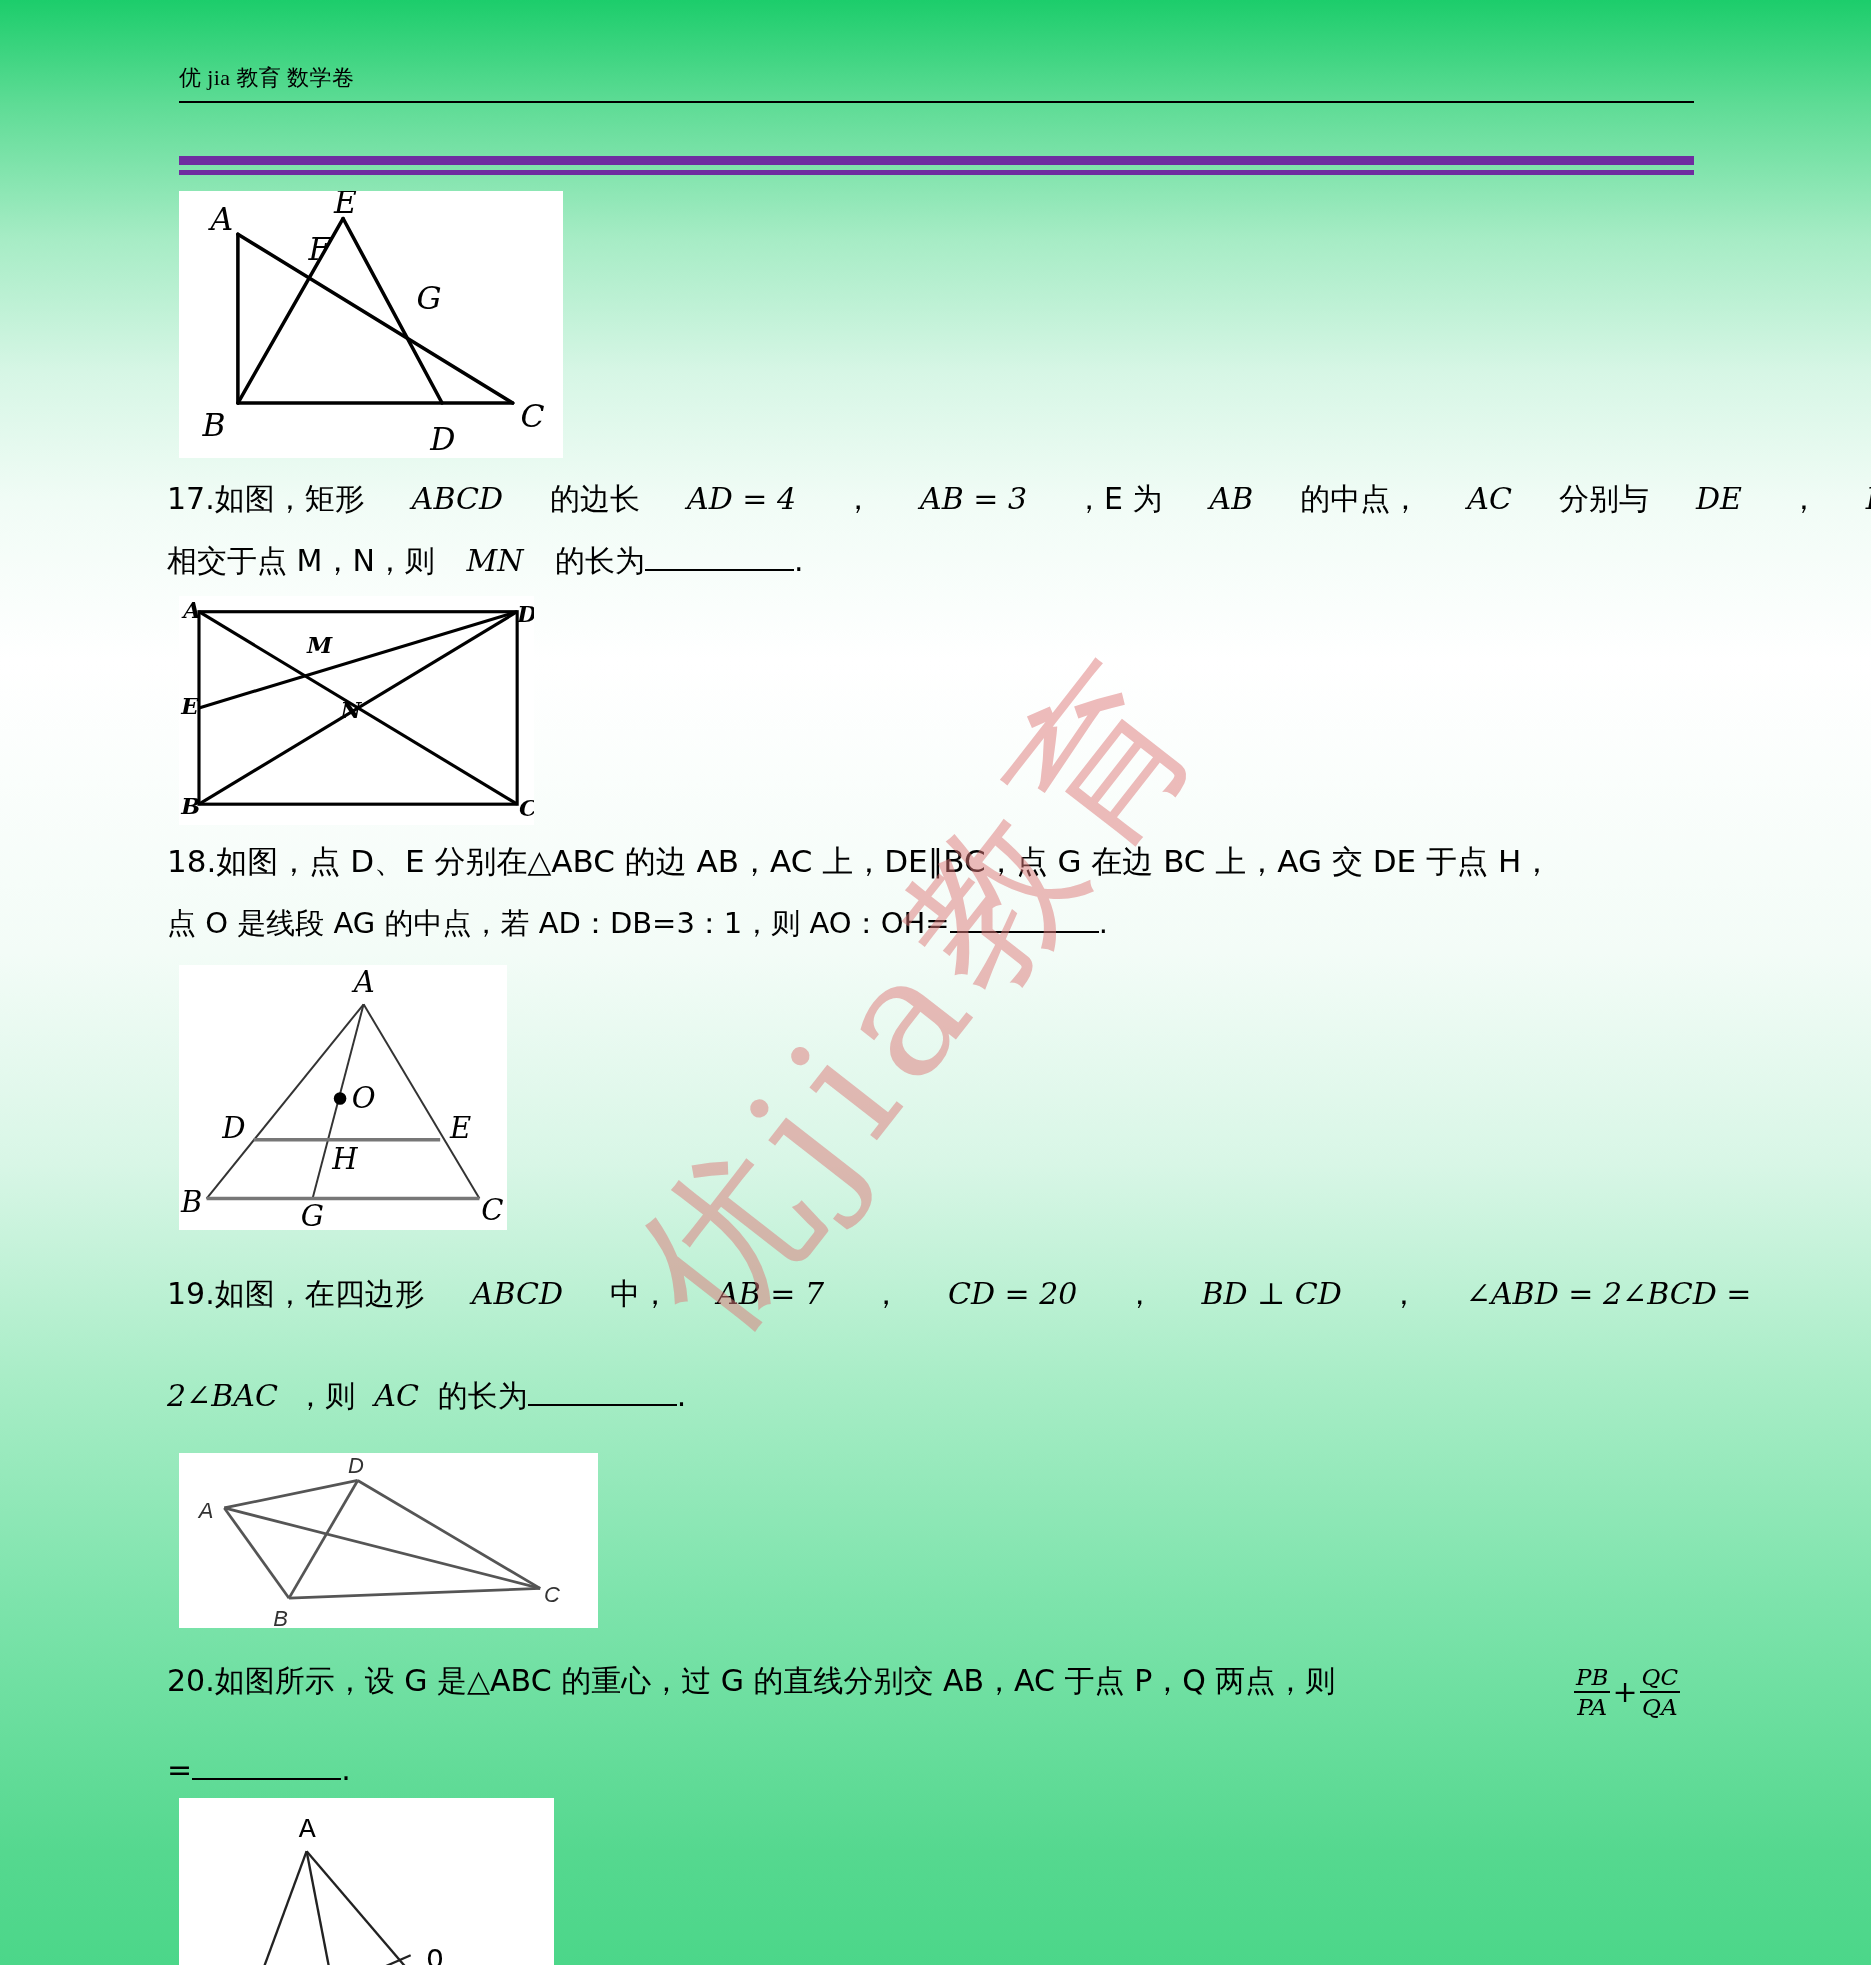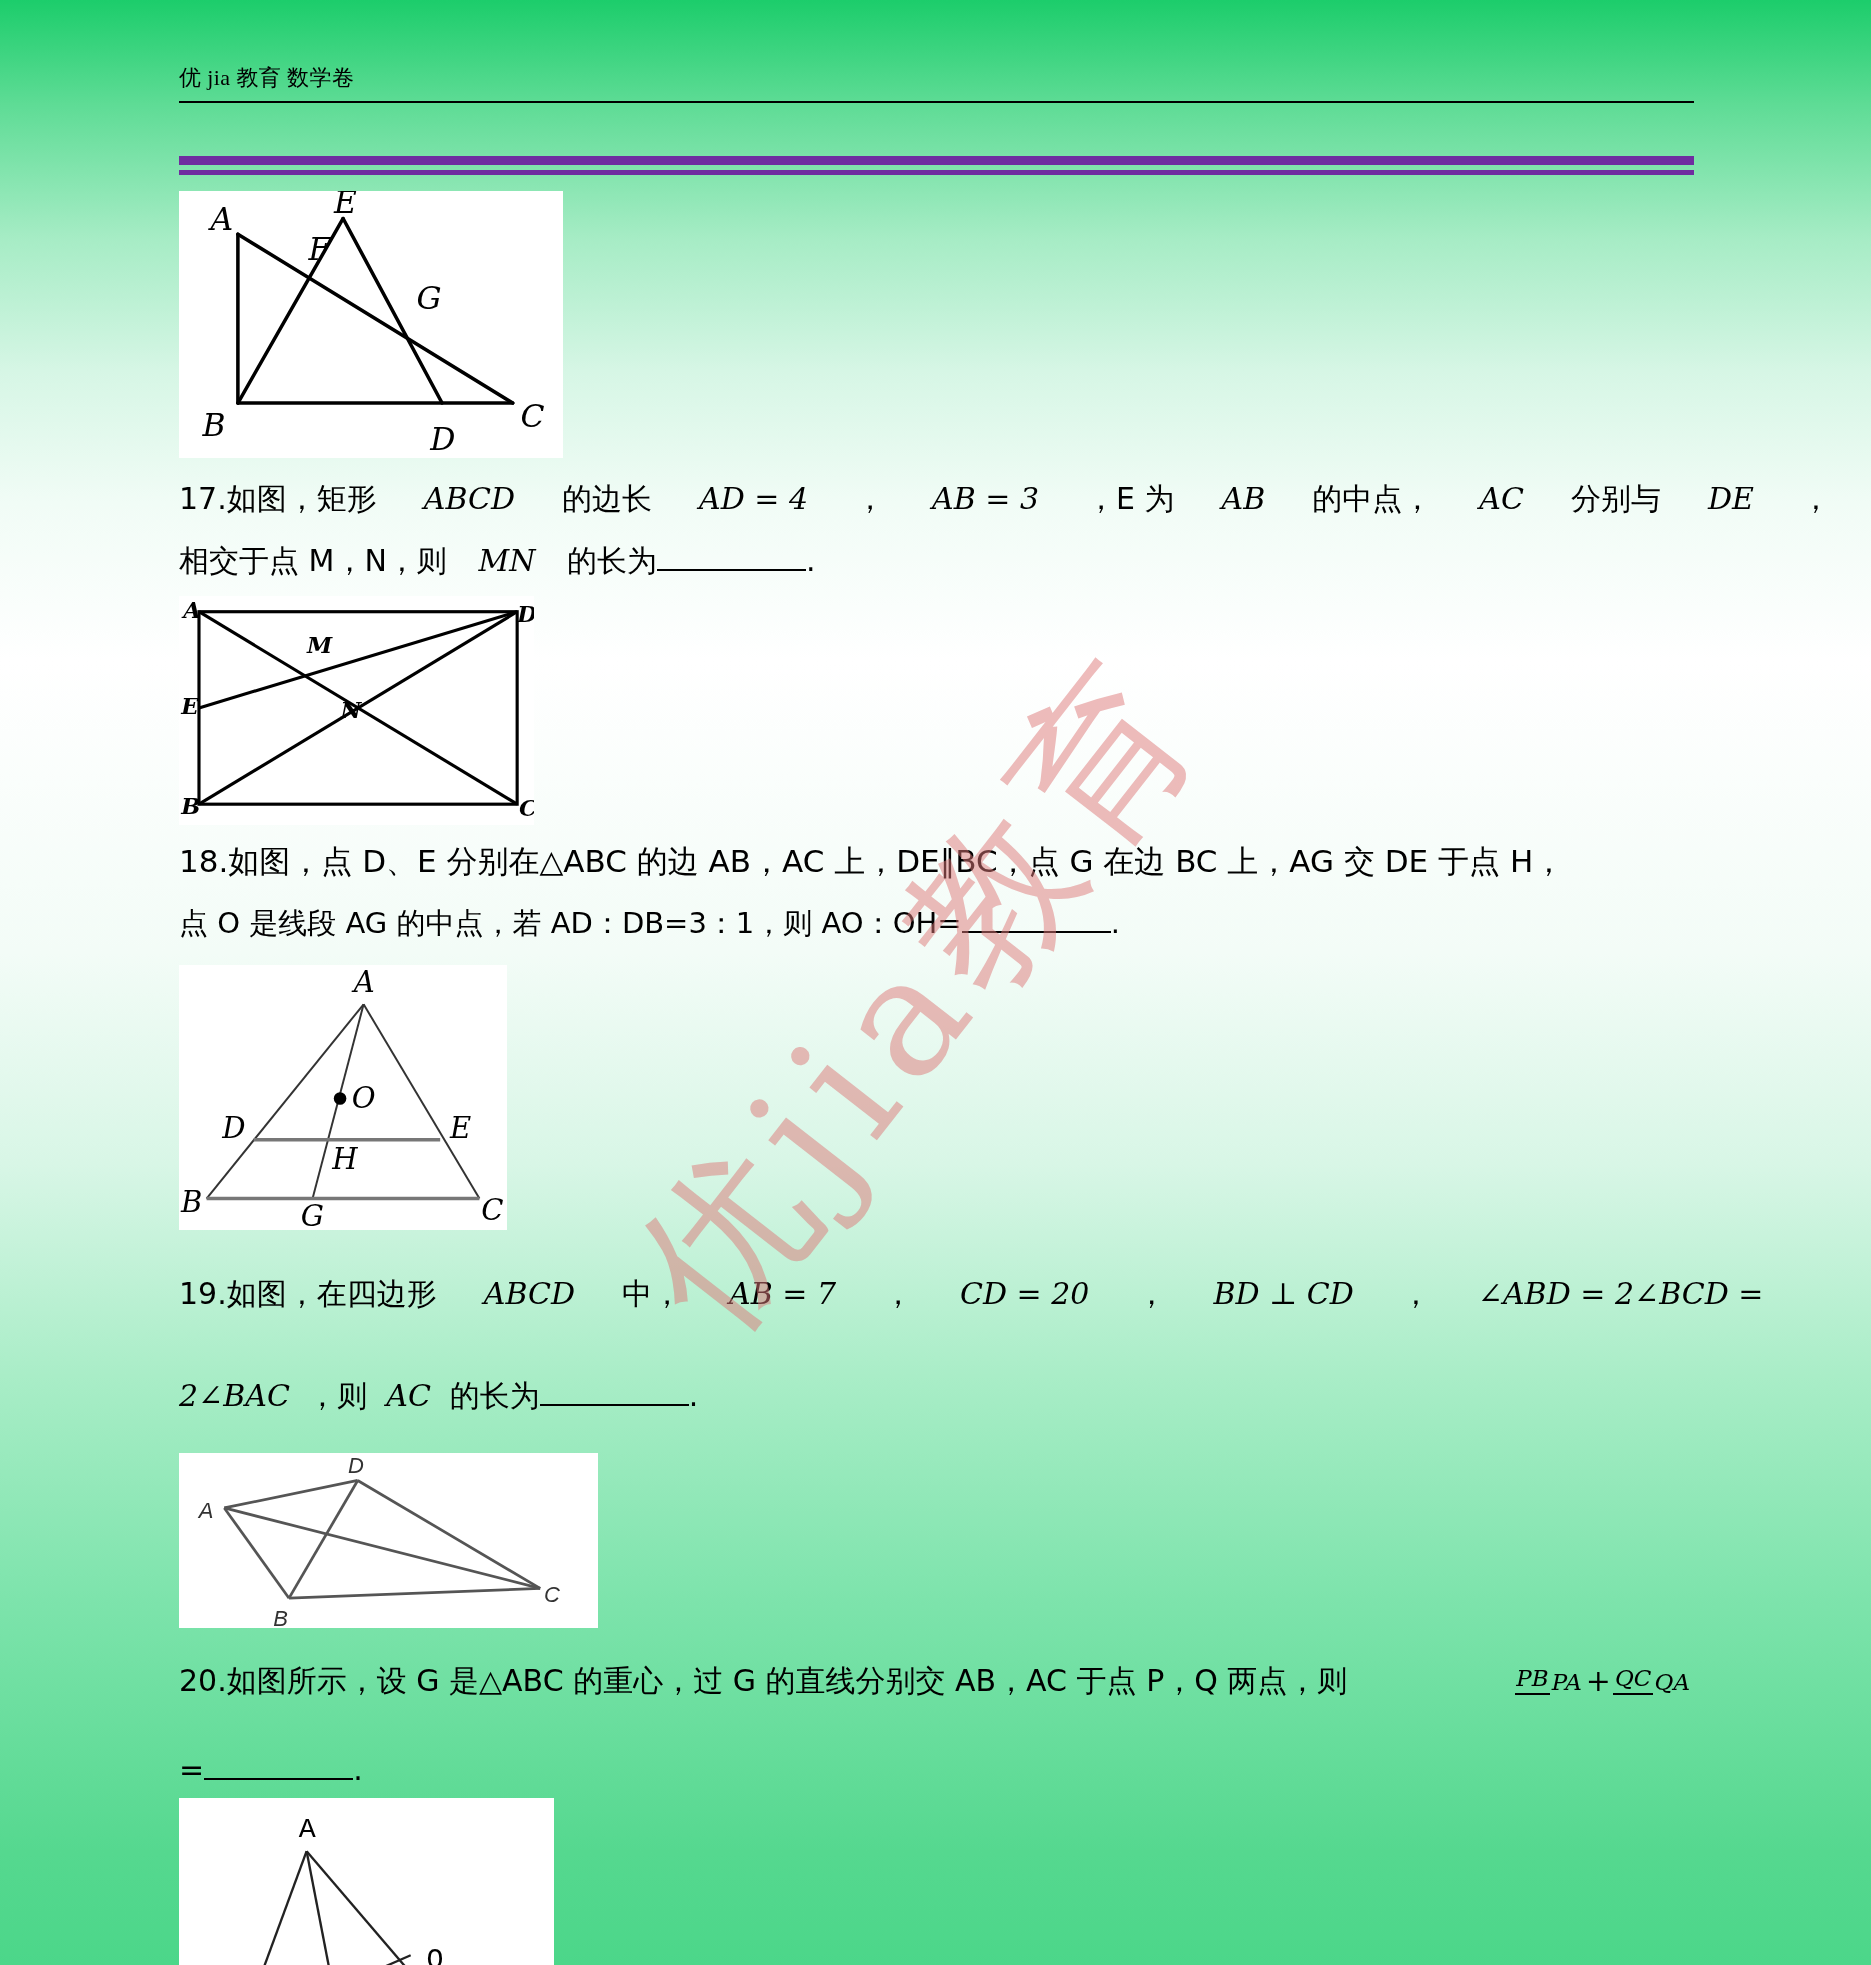--- a/index.html
+++ b/index.html
@@ -9,26 +9,26 @@
     font-family: "DejaVu Sans", "Liberation Sans", sans-serif;
     color: #000;
   }
   .abs { position: absolute; }
   .header-title { left: 179px; top: 63px; font-size: 22px; letter-spacing: 0.4px; font-family: Liberation Serif, serif; }
   .header-rule { left: 179px; top: 101px; width: 1515px; height: 2.4px; background: #000; }
   .bar-thick { left: 179px; width: 1515px; height: 9.4px; background: #6f2da0; }
   .bar-thin { left: 179px; width: 1515px; height: 4.7px; background: #6f2da0; }
   .figure { background: #fff; }
   .figure svg { width: 100%; height: 100%; display: block; }
-  .qline { left: 179px; width: 1515px; font-size: 30px; line-height: 1; white-space: nowrap; gap: 47px; }
+  .qline { left: 167px; width: 1515px; font-size: 30px; line-height: 1; white-space: nowrap; gap: 47px; }
   .math { font-family: "DejaVu Serif", "Liberation Serif", serif; font-style: italic; }
   .mathn { font-family: "DejaVu Serif", "Liberation Serif", serif; }
   .blank { display: inline-block; border-bottom: 2.4px solid #000; width: 149px; height: 26px; vertical-align: baseline; }
   .justify { display: flex; justify-content: space-between; align-items: baseline; }
-  .frac { display: inline-flex; flex-direction: row; align-items: center; vertical-align: middle; font-size: 23px; margin: 0 2.4px; }
+  .frac { display: inline-flex; flex-direction: column; align-items: center; vertical-align: middle; font-size: 23px; margin: 0 2.4px; }
   .frac .num { border-bottom: 2px solid #000; padding: 0 1.6px 2.4px; }
   .frac .den { padding: 2.4px 1.6px 0; }
   .center-wm { left: 590px; top: 1238px; font-size: 165px; color: rgba(222, 120, 120, 0.5); transform: rotate(-52deg); transform-origin: left top; white-space: nowrap; font-family: "DejaVu Serif", "Liberation Serif", serif; pointer-events: none; letter-spacing: 15.7px; }
 </style>
 </head>
 <body>
 
 <div class="abs header-title">优 jia 教育  数学卷</div>
 <div class="abs header-rule"></div>
 <div class="abs bar-thick" style="top:156px"></div>

